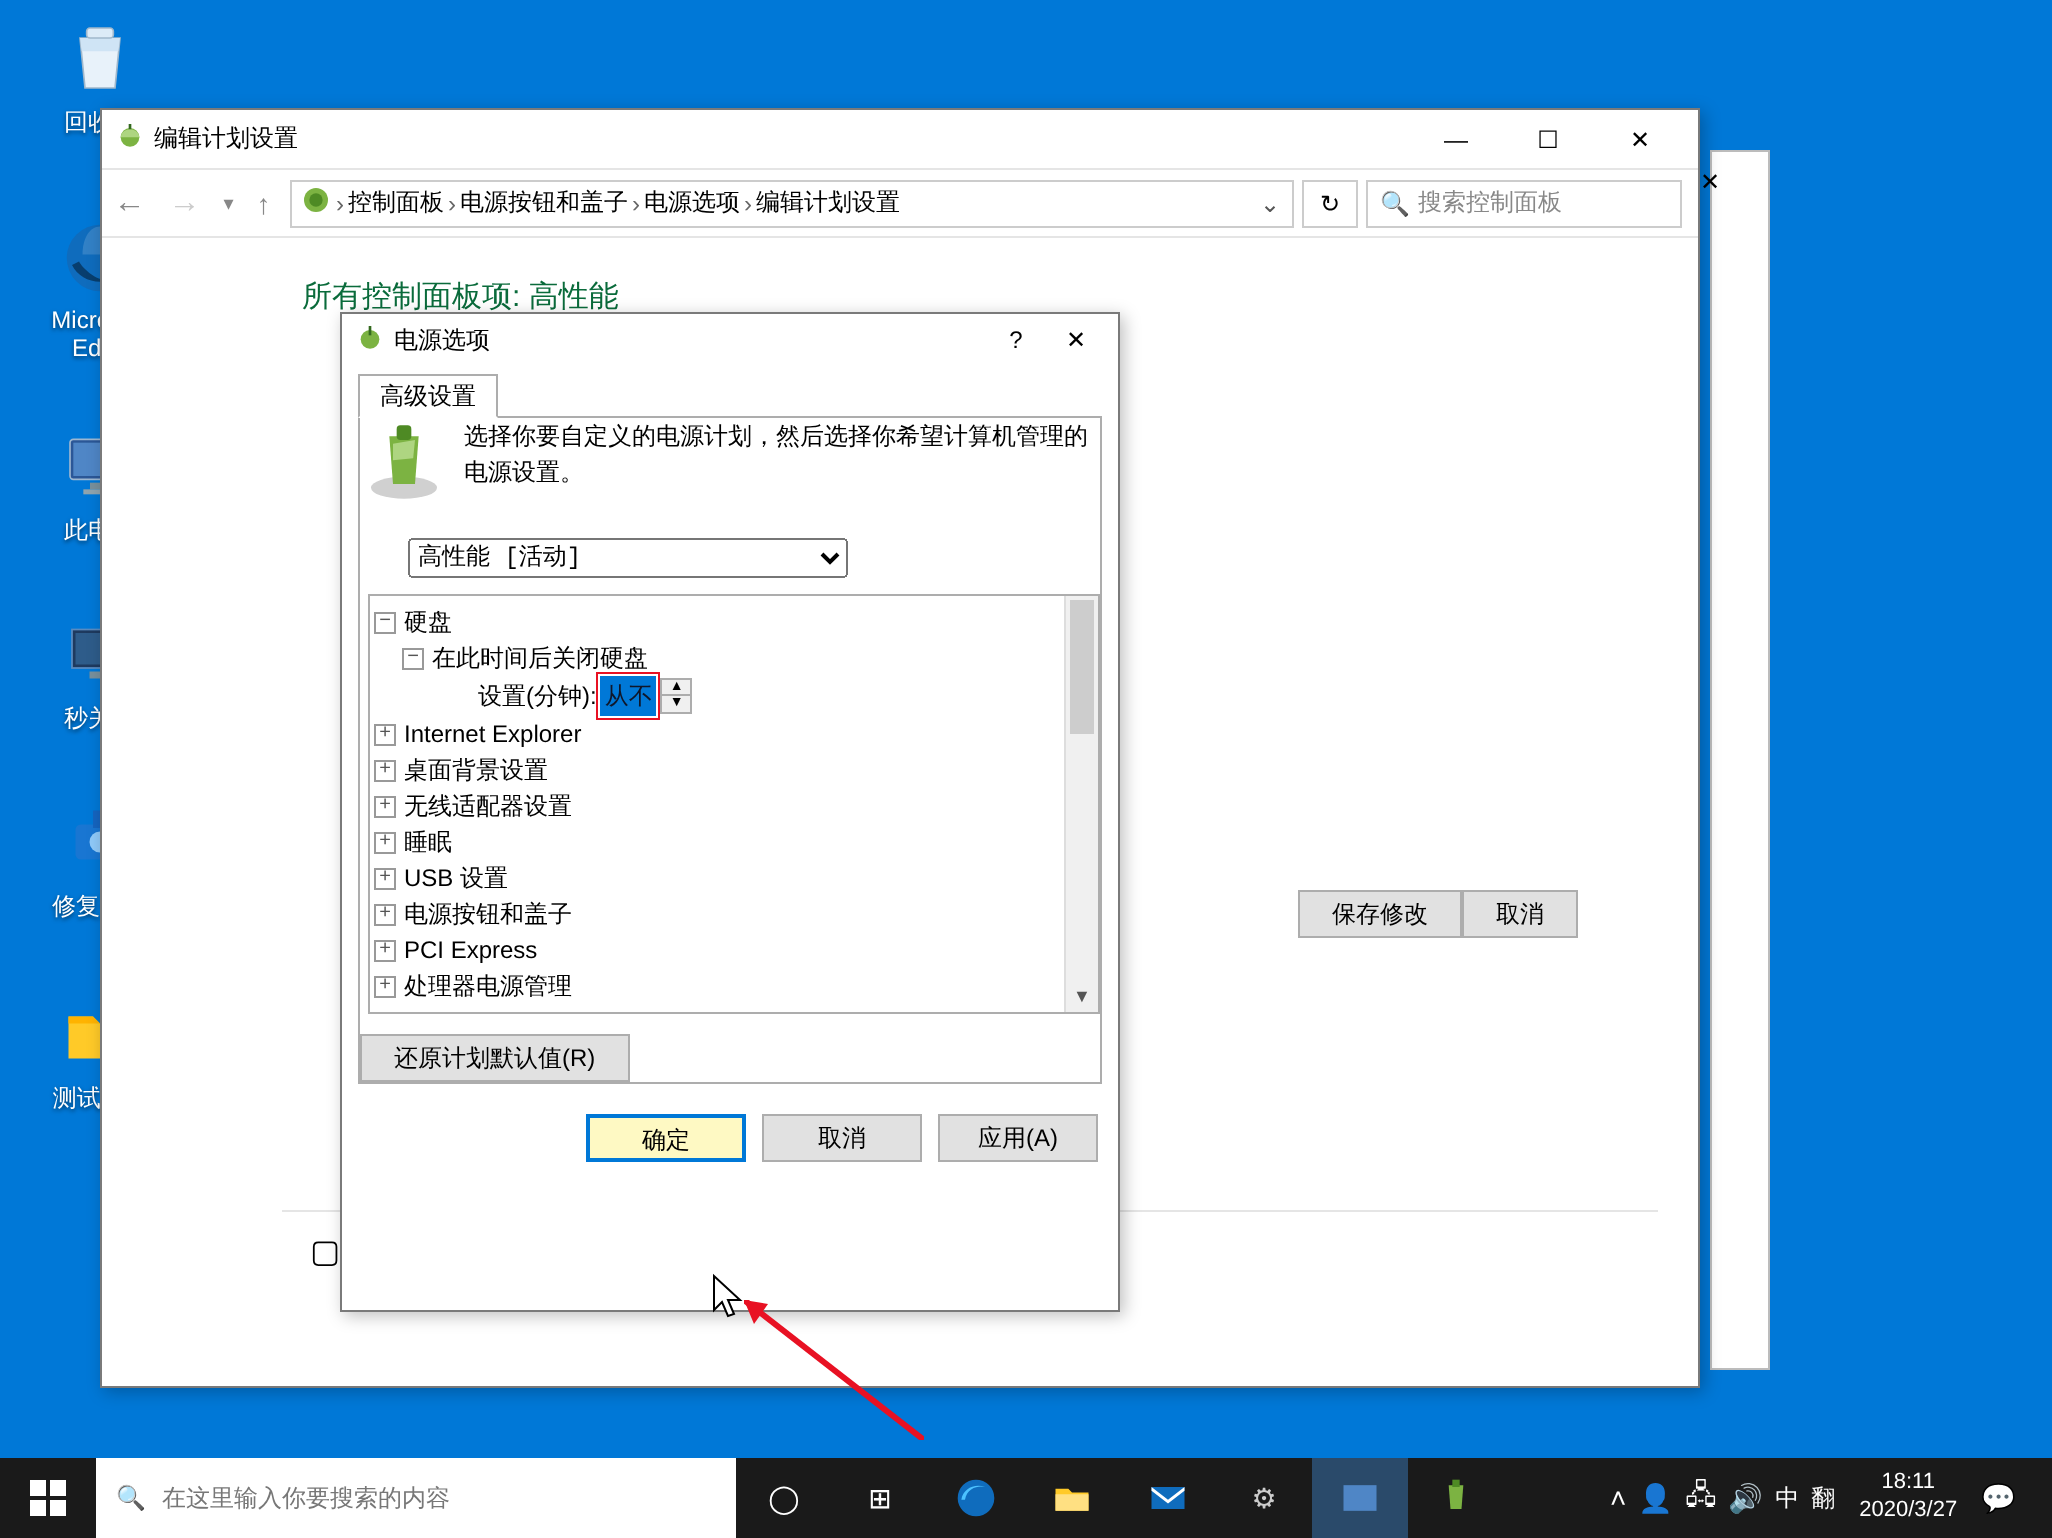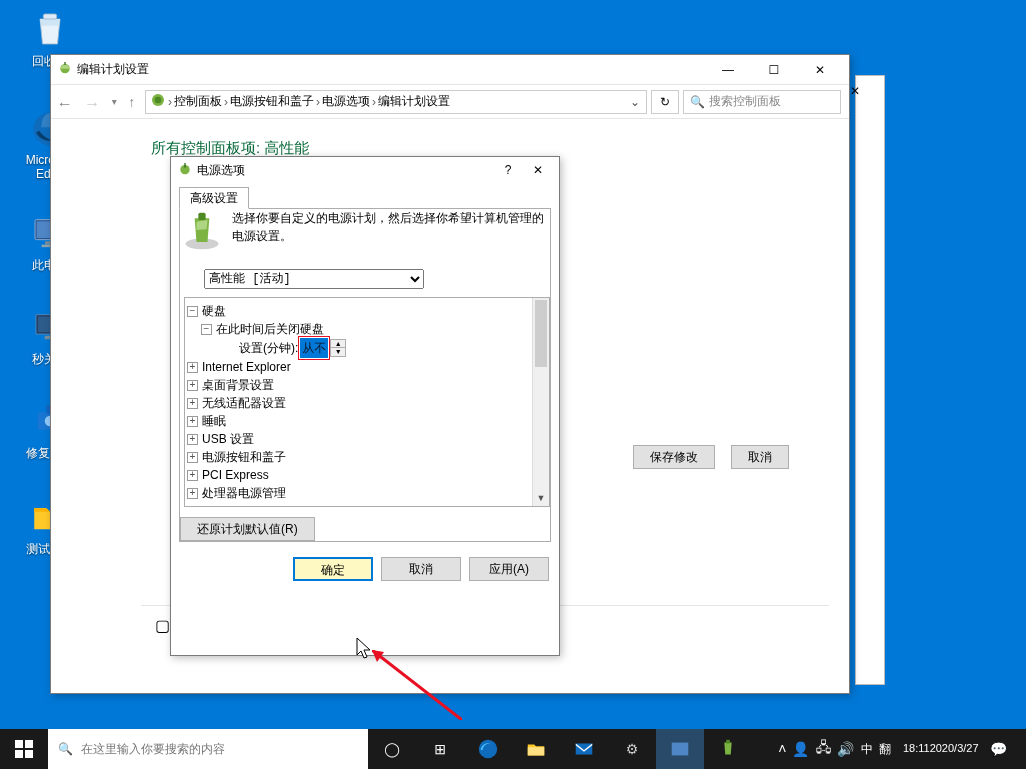--- a/index.html
+++ b/index.html
@@ -13,21 +13,21 @@
   .d-icon span { text-align: center; font-size: 12px; }
   .recycle svg, .thispc svg { width: 40px; height: 40px; }
   
   
   .taskbar { position: absolute; left: 0; right: 0; bottom: 0; height: 40px; background: #1a1a1a; display: flex; align-items: stretch; color: #fff; }
   .start-btn { width: 48px; display: flex; align-items: center; justify-content: center; }
   .search-box { flex: 0 0 320px; background: #fff; color: #666; display: flex; align-items: center; padding: 0 10px; gap: 8px; }
   .search-box .txt { color: #777; }
   .tb-btn { width: 48px; display: flex; align-items: center; justify-content: center; }
   .tb-right { margin-left: auto; display: flex; align-items: center; gap: 6px; padding: 0 6px; }
-  .clock { display: flex; flex-direction: row; align-items: center; justify-content: flex-start; font-size: 11px; line-height: 1.25; padding: 0 6px; }
+  .clock { display: flex; flex-direction: column; align-items: center; justify-content: flex-start; font-size: 11px; line-height: 1.25; padding: 0 6px; }
   .tb-glyph { font-size: 14px; }
 
   
   .win { position: absolute; background: #f0f0f0; border: 1px solid #7a7a7a; box-shadow: 2px 2px 8px rgba(0,0,0,.25); }
   .titlebar { height: 30px; background: #fff; display: flex; align-items: center; padding: 0 6px; }
   .titlebar .ttl { flex: 1; padding-left: 4px; }
   .win-ctrl { display: flex; }
   .win-ctrl .btn { width: 46px; height: 30px; display: flex; align-items: center; justify-content: center; }
 
   
@@ -38,21 +38,21 @@
   .addr-bar { flex: 1; height: 24px; border: 1px solid #ccc; margin: 0 4px; display: flex; align-items: center; padding: 0 4px; gap: 2px; font-size: 12px; }
   .addr-bar .crumb { display: flex; align-items: center; gap: 2px; }
   .addr-bar .sep { color: #666; }
   .addr-drop { width: 14px; text-align: center; color: #555; }
   .refresh-box { width: 28px; height: 24px; border: 1px solid #ccc; display: flex; align-items: center; justify-content: center; }
   .search-cp { width: 158px; height: 24px; border: 1px solid #ccc; margin: 0 8px 0 4px; display: flex; align-items: center; padding: 0 6px; gap: 4px; color: #888; }
   .cp-body { padding: 20px 100px; }
   .cp-heading { font-size: 15px; color: #0a6b3b; margin-bottom: 8px; }
   .cp-left-link { color: #0066cc; margin: 6px 0; cursor: pointer; }
   .cp-btn { display: inline-block; height: 24px; line-height: 22px; border: 1px solid #adadad; background: #e1e1e1; padding: 0 16px; }
-  .cp-buttons { position: absolute; right: 60px; top: 390px; display: flex; gap: 16px; }
+  .cp-buttons { position: absolute; right: 60px; top: 390px; display: flex; gap: 0; }
 
   
   #win-back { left: 855px; top: 75px; width: 30px; height: 610px; background: #fff; border: 1px solid #bcbcbc; box-shadow: none; }
   #win-back .titlebar{ height: 30px; justify-content: flex-end; }
   
   
   #dlg-power { left: 170px; top: 156px; width: 390px; height: 500px; background: #fff; }
   #dlg-power .dlg-title { height: 26px; display: flex; align-items: center; padding: 0 6px; background: #fff; }
   #dlg-power .dlg-title .ttl { flex: 1; padding-left: 4px; }
   #dlg-power .dlg-title .hbtn { width: 30px; text-align: center; }

